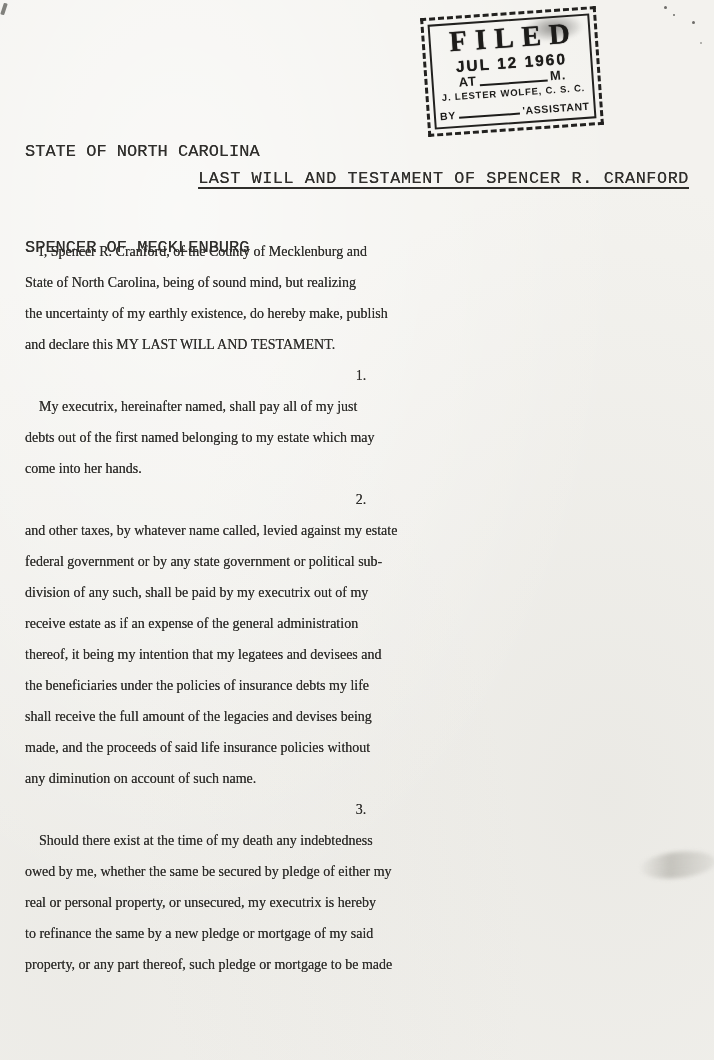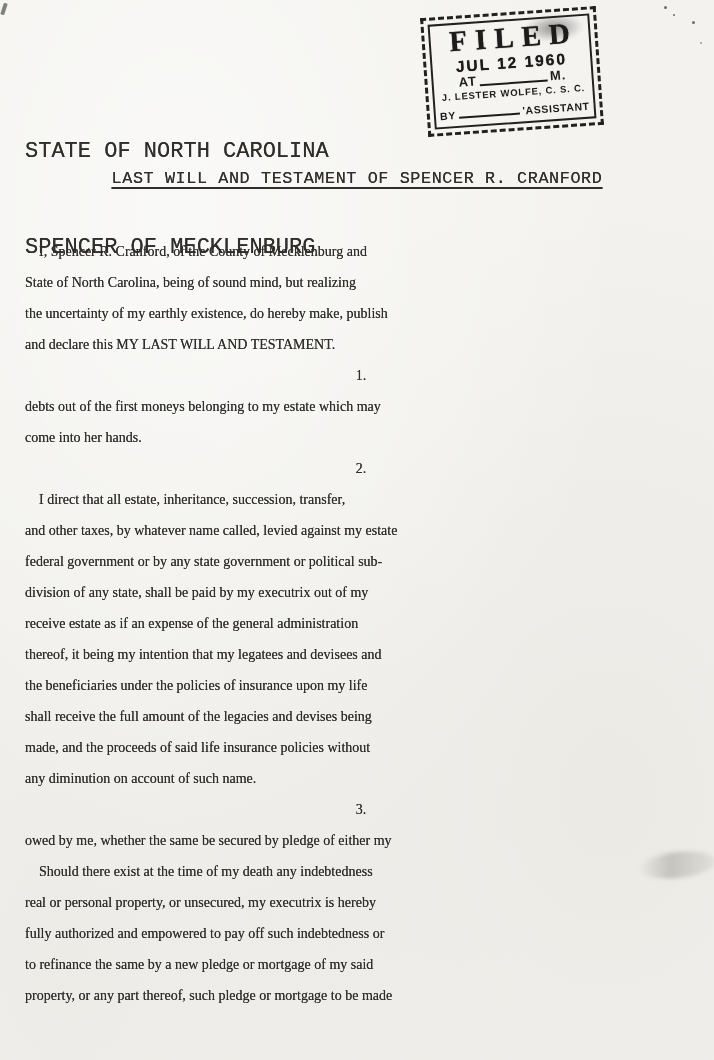--- a/index.html
+++ b/index.html
@@ -9,27 +9,27 @@
     background:
       radial-gradient(ellipse at 25% 20%, rgba(255,255,255,.55), rgba(255,255,255,0) 60%),
       radial-gradient(ellipse at 85% 75%, rgba(205,203,196,.22), rgba(205,203,196,0) 55%),
       radial-gradient(ellipse at 10% 90%, rgba(205,203,196,.18), rgba(205,203,196,0) 50%),
       #f3f2ee;
     color:#2f2e2b;
   }
   
   .doc-header{
     position:absolute;top:72px;left:25px;
-    font-size:22px;line-height:32px;letter-spacing:0;
+    font-size:17px;line-height:32px;letter-spacing:0;
     text-shadow:0 0 .6px rgba(47,46,43,.85);
     white-space:pre;
   }
   .doc-title{
     position:absolute;top:163px;left:25px;width:664px;
-    text-align:center;font-size:16.8px;line-height:31px;letter-spacing:.6px;
+    text-align:right;font-size:16.8px;line-height:31px;letter-spacing:.6px;
     text-shadow:0 0 .6px rgba(47,46,43,.85);
   }
   .doc-title .u{
     text-decoration:underline;
     text-underline-offset:4px;
     text-decoration-thickness:1.5px;
   }
   .doc-body{
     position:absolute;top:236px;left:25px;width:672px;
   }
@@ -134,33 +134,32 @@
 <div class="doc-title">
   <span class="u">LAST WILL AND TESTAMENT OF SPENCER R. CRANFORD</span>
 </div>
 
 <div class="doc-body">
     <div class="line">    I, Spencer R. Cranford, of the County of Mecklenburg and</div>
     <div class="line">State of North Carolina, being of sound mind, but realizing</div>
     <div class="line">the uncertainty of my earthly existence, do hereby make, publish</div>
     <div class="line">and declare this MY LAST WILL AND TESTAMENT.</div>
     <div class="line number-line">1.</div>
-    <div class="line">debts out of the first moneys belonging to my estate which may</div>
+    <div class="line">    My executrix, hereinafter named, shall pay all of my just</div>
+    <div class="line">debts out of the first named belonging to my estate which may</div>
     <div class="line">come into her hands.</div>
     <div class="line number-line">2.</div>
-    <div class="line">    I direct that all estate, inheritance, succession, transfer,</div>
     <div class="line">and other taxes, by whatever name called, levied against my estate</div>
     <div class="line">federal government or by any state government or political sub-</div>
-    <div class="line">division of any state, shall be paid by my executrix out of my</div>
+    <div class="line">division of any such, shall be paid by my executrix out of my</div>
     <div class="line">receive estate as if an expense of the general administration</div>
     <div class="line">thereof, it being my intention that my legatees and devisees and</div>
-    <div class="line">the beneficiaries under the policies of insurance upon my life</div>
+    <div class="line">the beneficiaries under the policies of insurance debts my life</div>
     <div class="line">shall receive the full amount of the legacies and devises being</div>
     <div class="line">made, and the proceeds of said life insurance policies without</div>
     <div class="line">any diminution on account of such name.</div>
     <div class="line number-line">3.</div>
+    <div class="line">    Should there exist at the time of my death any indebtedness</div>
     <div class="line">owed by me, whether the same be secured by pledge of either my</div>
-    <div class="line">    Should there exist at the time of my death any indebtedness</div>
     <div class="line">real or personal property, or unsecured, my executrix is hereby</div>
-    <div class="line">fully authorized and empowered to pay off such indebtedness or</div>
     <div class="line">to refinance the same by a new pledge or mortgage of my said</div>
     <div class="line">property, or any part thereof, such pledge or mortgage to be made</div>
   </div>
 
 </body></html>

